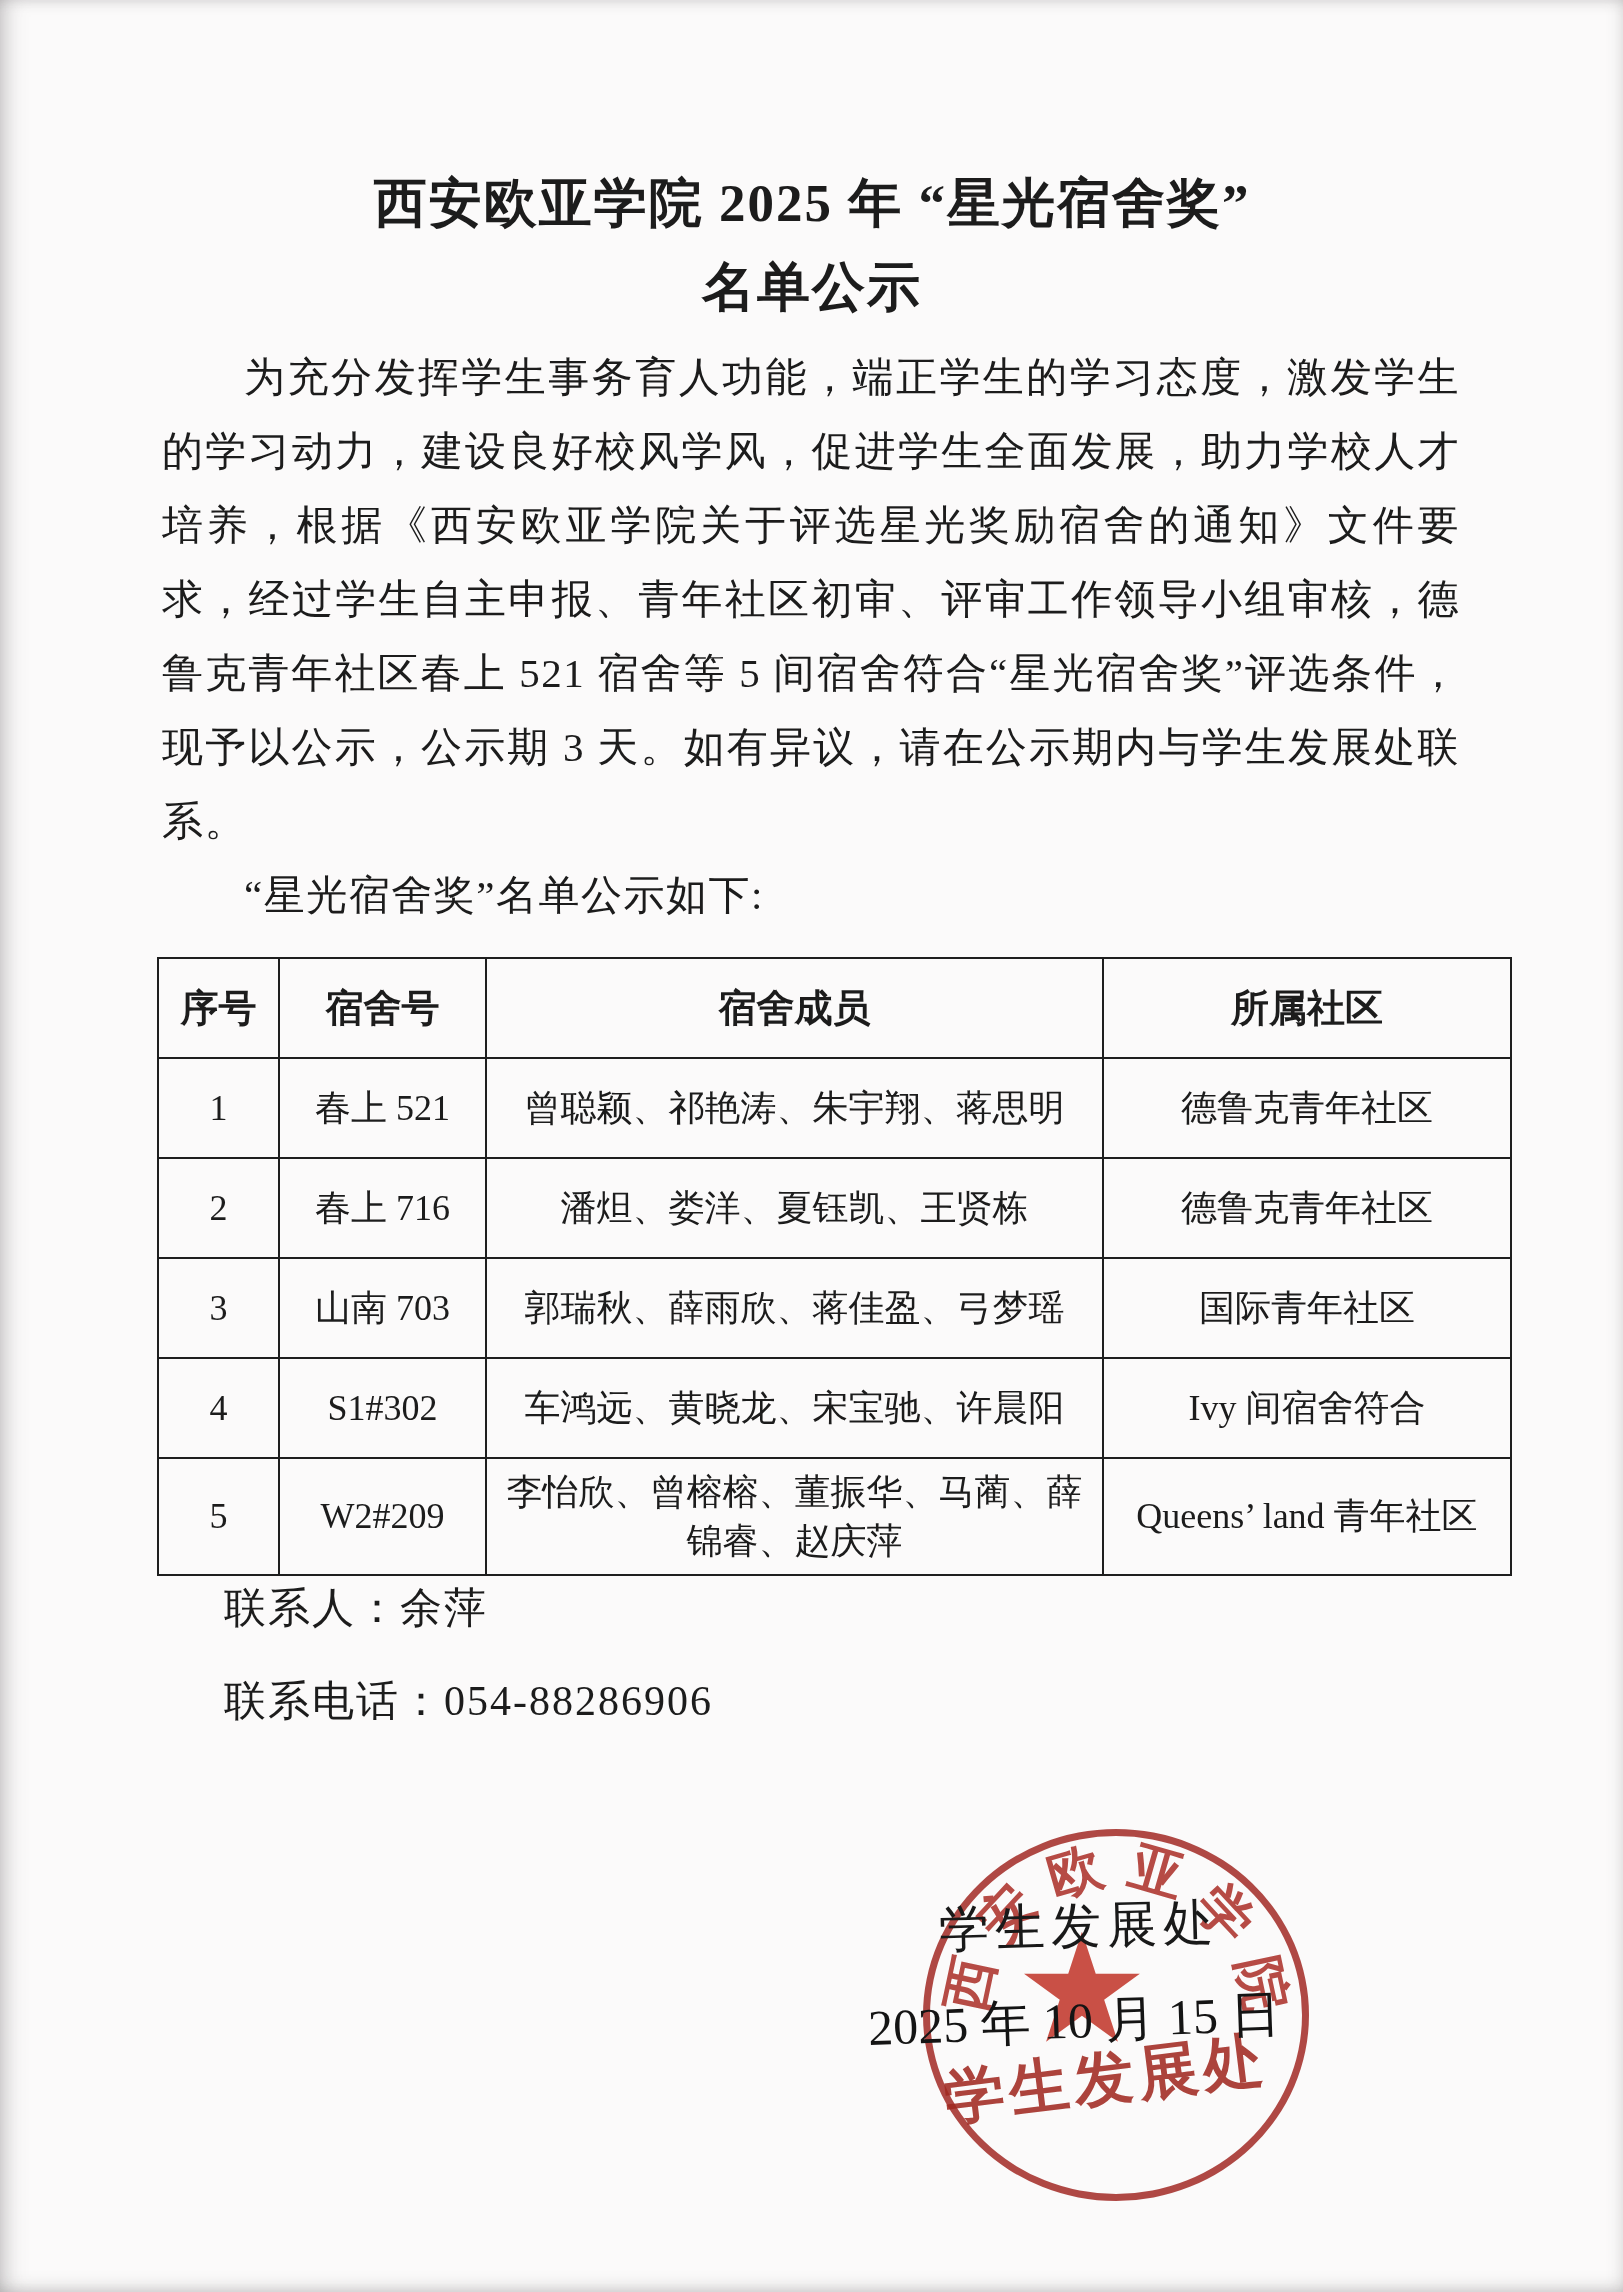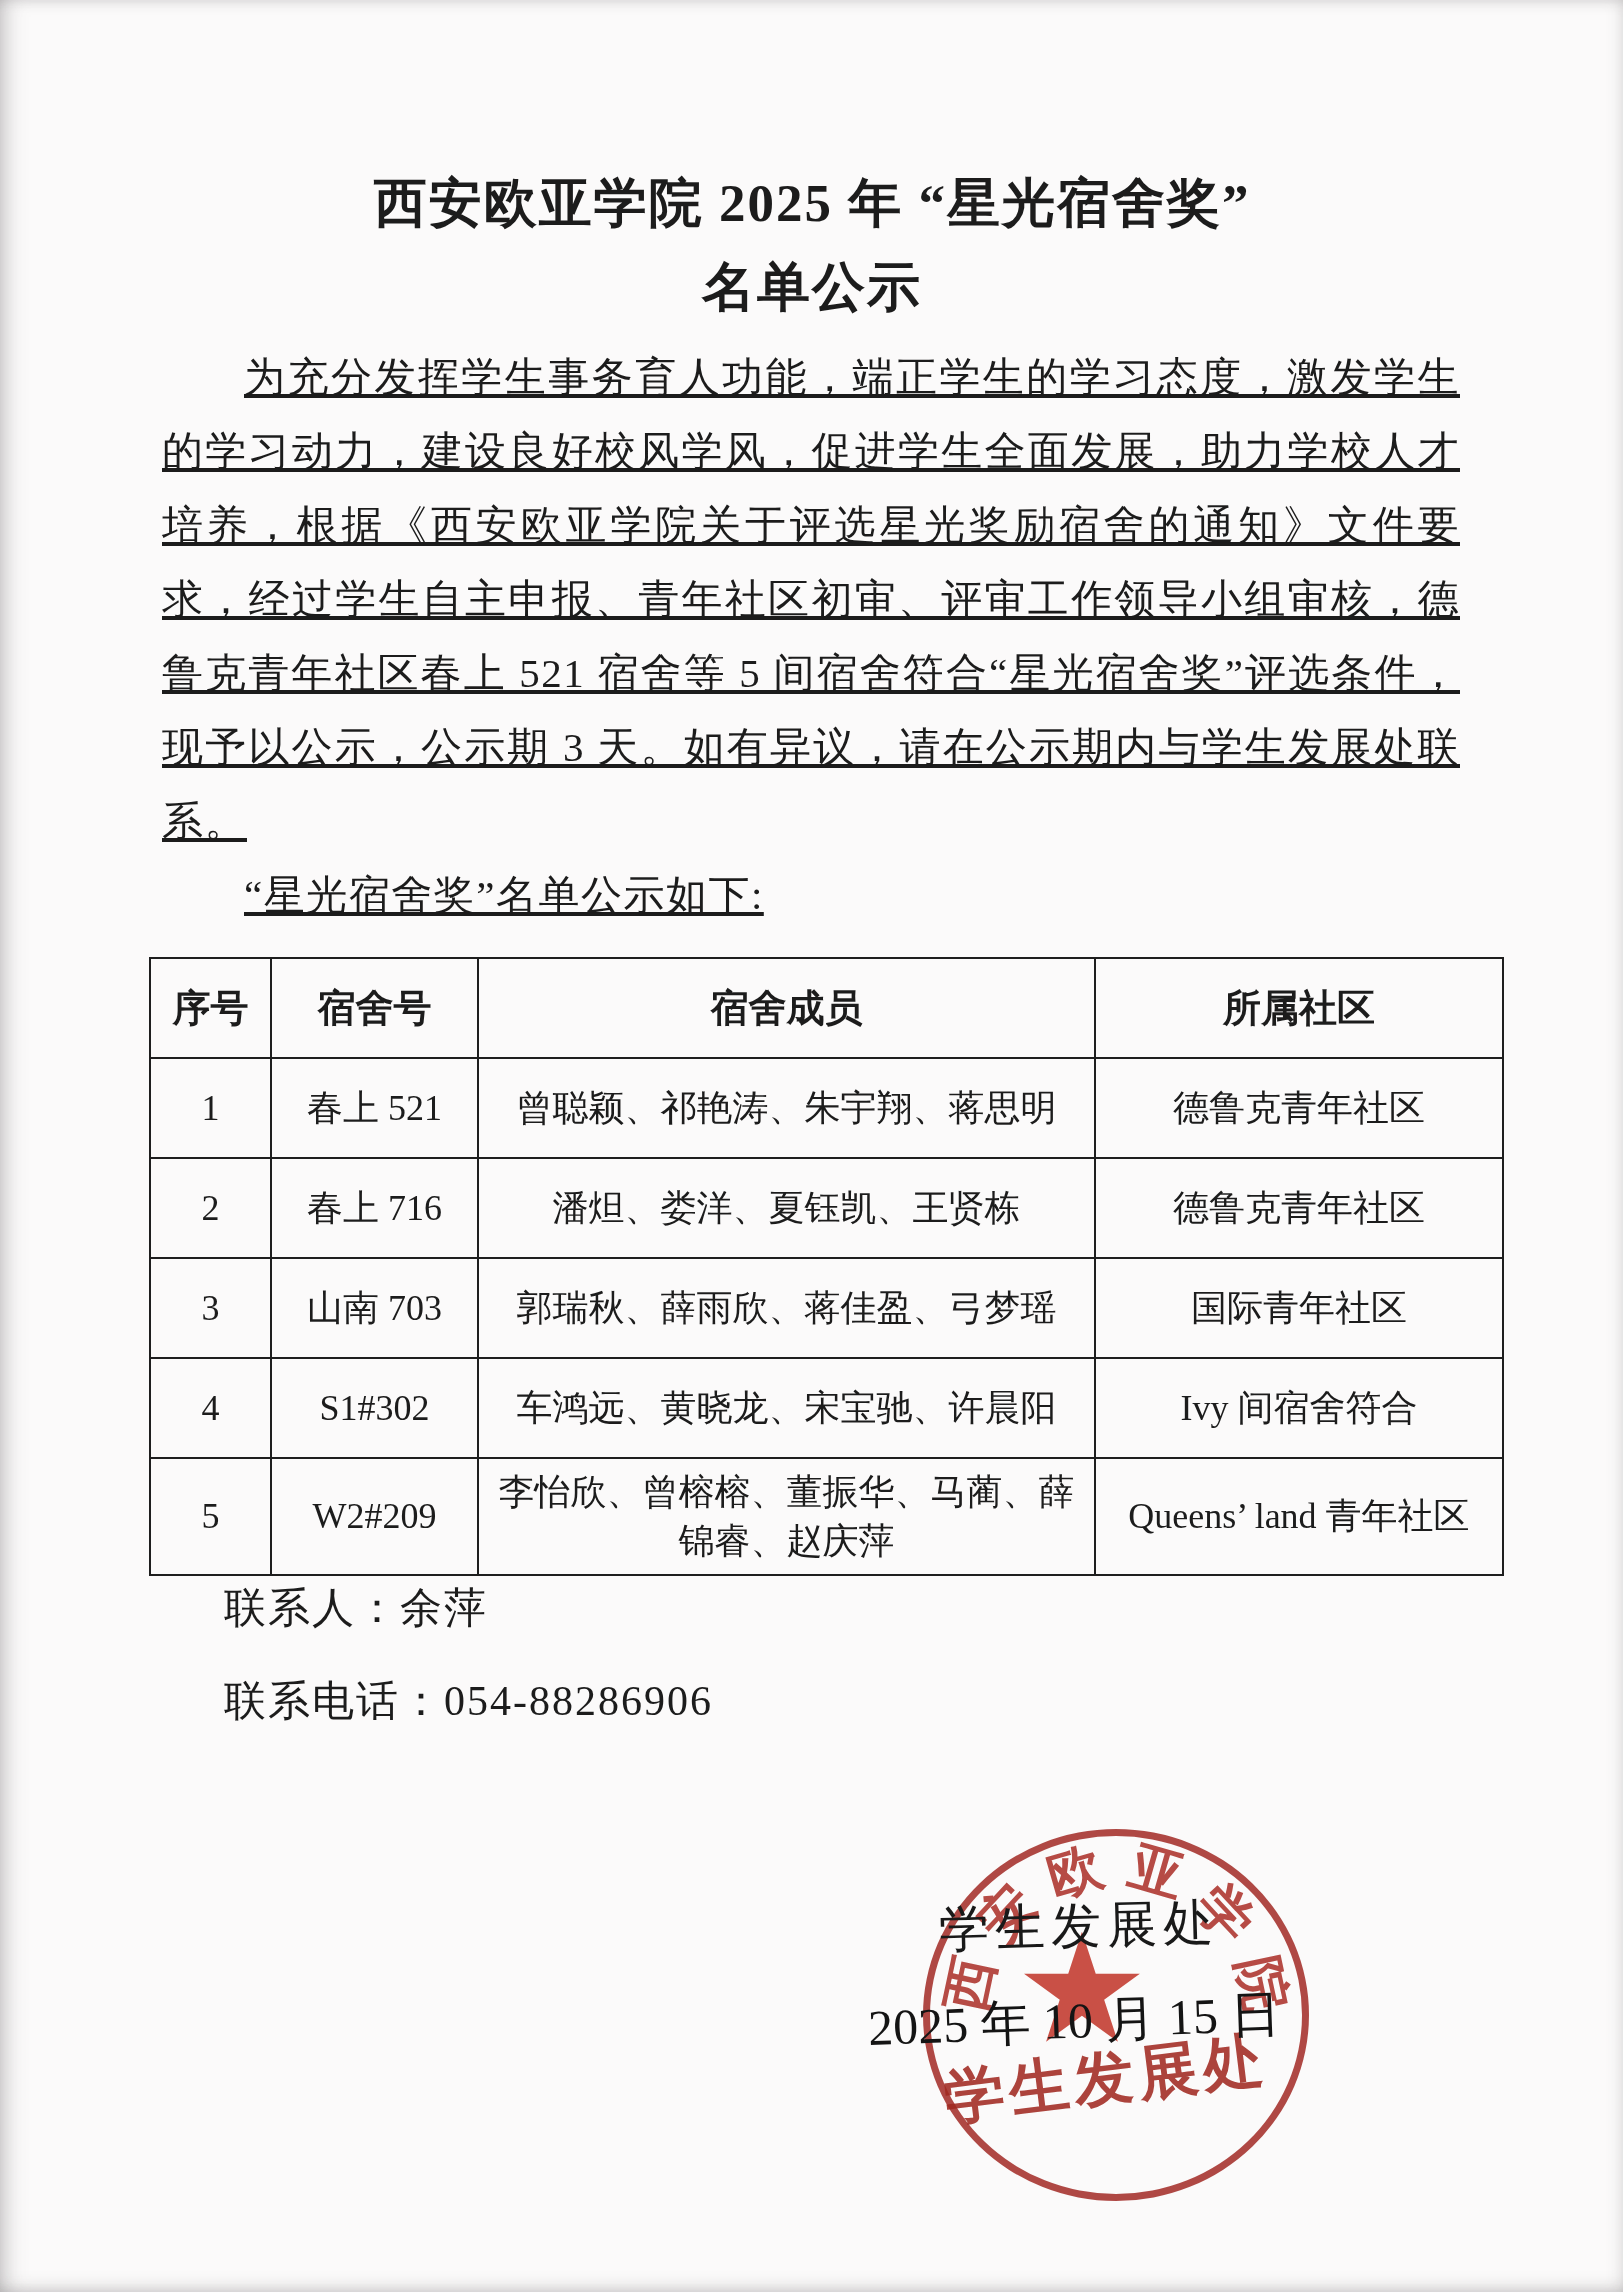--- a/index.html
+++ b/index.html
@@ -19,23 +19,23 @@
   .title{
     position:absolute;top:161px;left:0;width:100%;
     text-align:center;font-weight:bold;font-size:53px;line-height:84px;
     letter-spacing:2px;
   }
   .body-block{
     position:absolute;left:162px;top:340px;width:1298px;
     font-size:41px;line-height:74px;text-align:justify;
     letter-spacing:1.5px;
   }
-  .body-block p{margin:0;text-indent:2em;text-decoration:underline;}
+  .body-block p{margin:0;text-indent:2em;}
   .award-table{
-    position:absolute;left:149px;top:957px;width:1353px;
+    position:absolute;left:157px;top:957px;width:1353px;
     border-collapse:collapse;table-layout:fixed;
     font-size:36px;
     padding-left:28px;
   }
   .award-table th,.award-table td{
     border:2.5px solid #1e1e1e;text-align:center;vertical-align:middle;
     padding:2px 6px;
   }
   .award-table th{font-weight:bold;font-size:38px;height:94px;}
   .award-table td{height:94px;line-height:1.35;}

